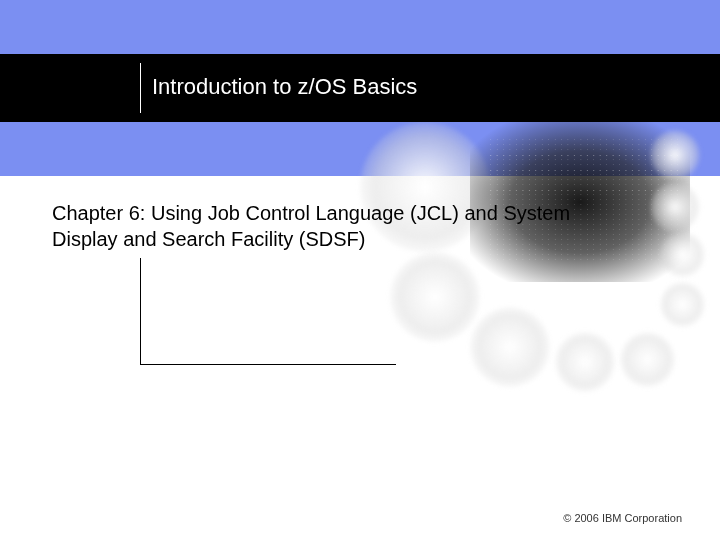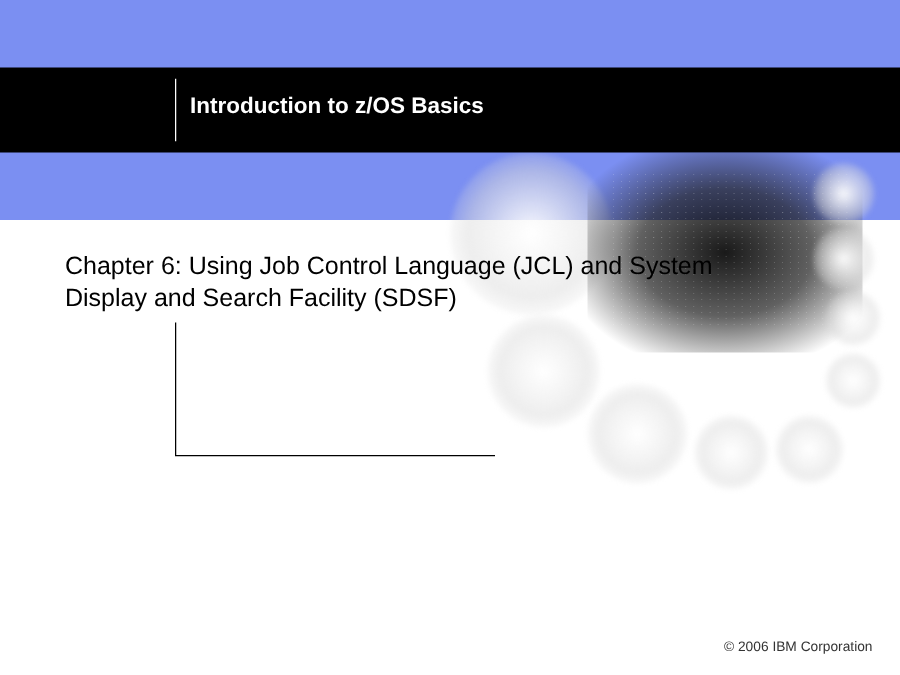--- a/index.html
+++ b/index.html
@@ -13,21 +13,21 @@
   .blackbar {
     position: absolute; left: 0; top: 54px; width: 720px; height: 68px;
     background: #000;
   }
   .title-rule {
     position: absolute; left: 140px; top: 63px; width: 1px; height: 50px;
     background: #fff;
   }
   .course-title {
     position: absolute; left: 152px; top: 74px;
-    color: #fff; font-size: 18px; font-weight: 700;
+    color: #fff; font-size: 22px; font-weight: 400;
   }
   .chapter-title {
     position: absolute; left: 52px; top: 200px;
     color: #000; font-size: 20px; line-height: 26px; max-width: 560px;
   }
   .graphic {
     position: absolute; left: 350px; top: 122px; width: 370px; height: 295px;
     overflow: hidden;
   }
   .blur-circle {
@@ -57,21 +57,21 @@
   .under-rule {
     position: absolute; left: 140px; top: 258px; width: 1px; height: 106px;
     background: #000;
   }
   .under-hrule {
     position: absolute; left: 140px; top: 364px; width: 256px; height: 1px;
     background: #000;
   }
   .footer {
     position: absolute; left: 0; bottom: 16px; width: 720px;
-    text-align: right; padding-right: 22px;
+    text-align: right; padding-right: 38px;
     font-size: 11px; color: #333;
   }
 </style>
 </head>
 <body>
 
 <div class="topband"></div>
 <div class="blackbar"></div>
 <div class="title-rule"></div>
 <div class="course-title">Introduction to z/OS Basics</div>

